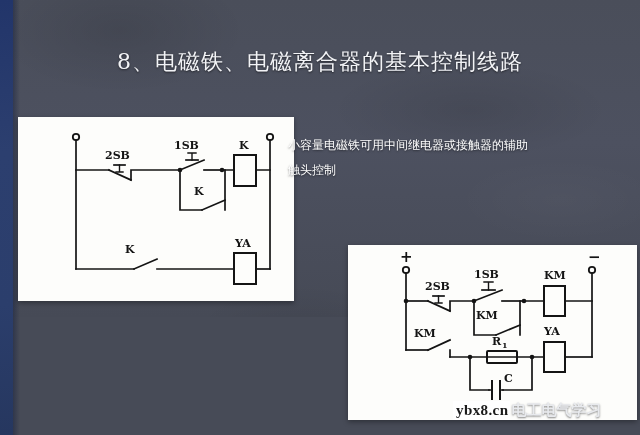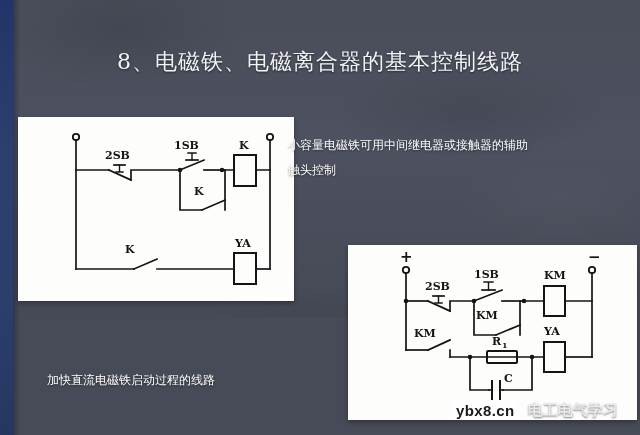--- a/index.html
+++ b/index.html
@@ -63,25 +63,25 @@
   .sign{font-family:"DejaVu Sans",sans-serif;font-weight:bold;fill:#141414;font-size:15px;}
 
   
   .wm{
     position:absolute;left:453px;top:400px;height:21px;
     display:flex;align-items:center;
     font-size:15px;font-weight:bold;white-space:nowrap;
   }
   .wm-a{
     background:#ffffff;color:#1b1b1b;padding:1px 2px 1px 3px;
-    font-family:Liberation Sans, sans-serif;letter-spacing:.4px;
+    font-family:Liberation Serif, serif;letter-spacing:.4px;
   }
   .wm-b{
     color:#e8eaee;font-family:Liberation Serif, serif;
-    text-shadow:0 1px 2px rgba(0,0,0,.5);margin-left:11px;
+    text-shadow:0 1px 2px rgba(0,0,0,.5);margin-left:1px;
   }
 </style>
 </head>
 <body>
 
 <div id="slide">
 
   <div class="edge-band"></div>
   <div class="edge-band-shade"></div>
 
@@ -188,20 +188,19 @@
       <path class="wire" d="M97 145 L100 145 M108 145 L111 145"></path>
       <text class="lbl" x="112" y="137">C</text>
 
       <rect class="comp" x="152" y="97" width="21" height="30"></rect>
       <path class="wire" d="M173 112 L200 112"></path>
       <text class="lbl" x="152" y="90">YA</text>
     </svg>
   </div>
 
   <div class="note" id="note-right">小容量电磁铁可用中间继电器或接触器的辅助触头控制</div>
-  <div class="note" id="note-left">加快直流电磁铁启动过程的线路</div>
 
   <div class="wm">
     <span class="wm-a">ybx8.cn</span>
     <span class="wm-b">电工电气学习</span>
   </div>
 
 </div>
 
 </body></html>

